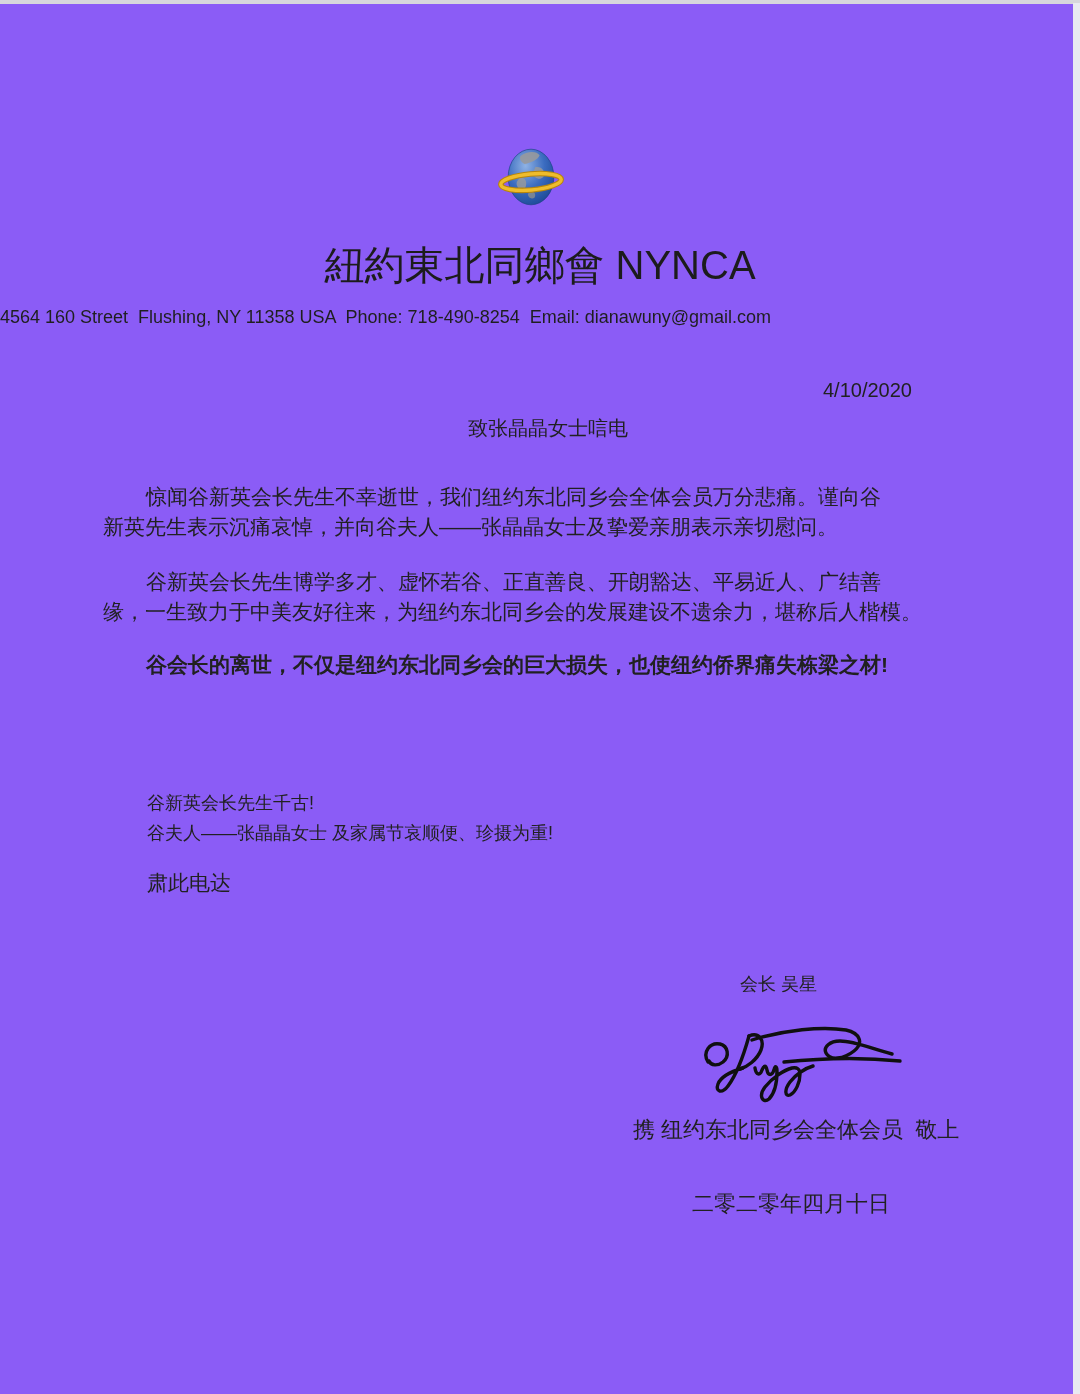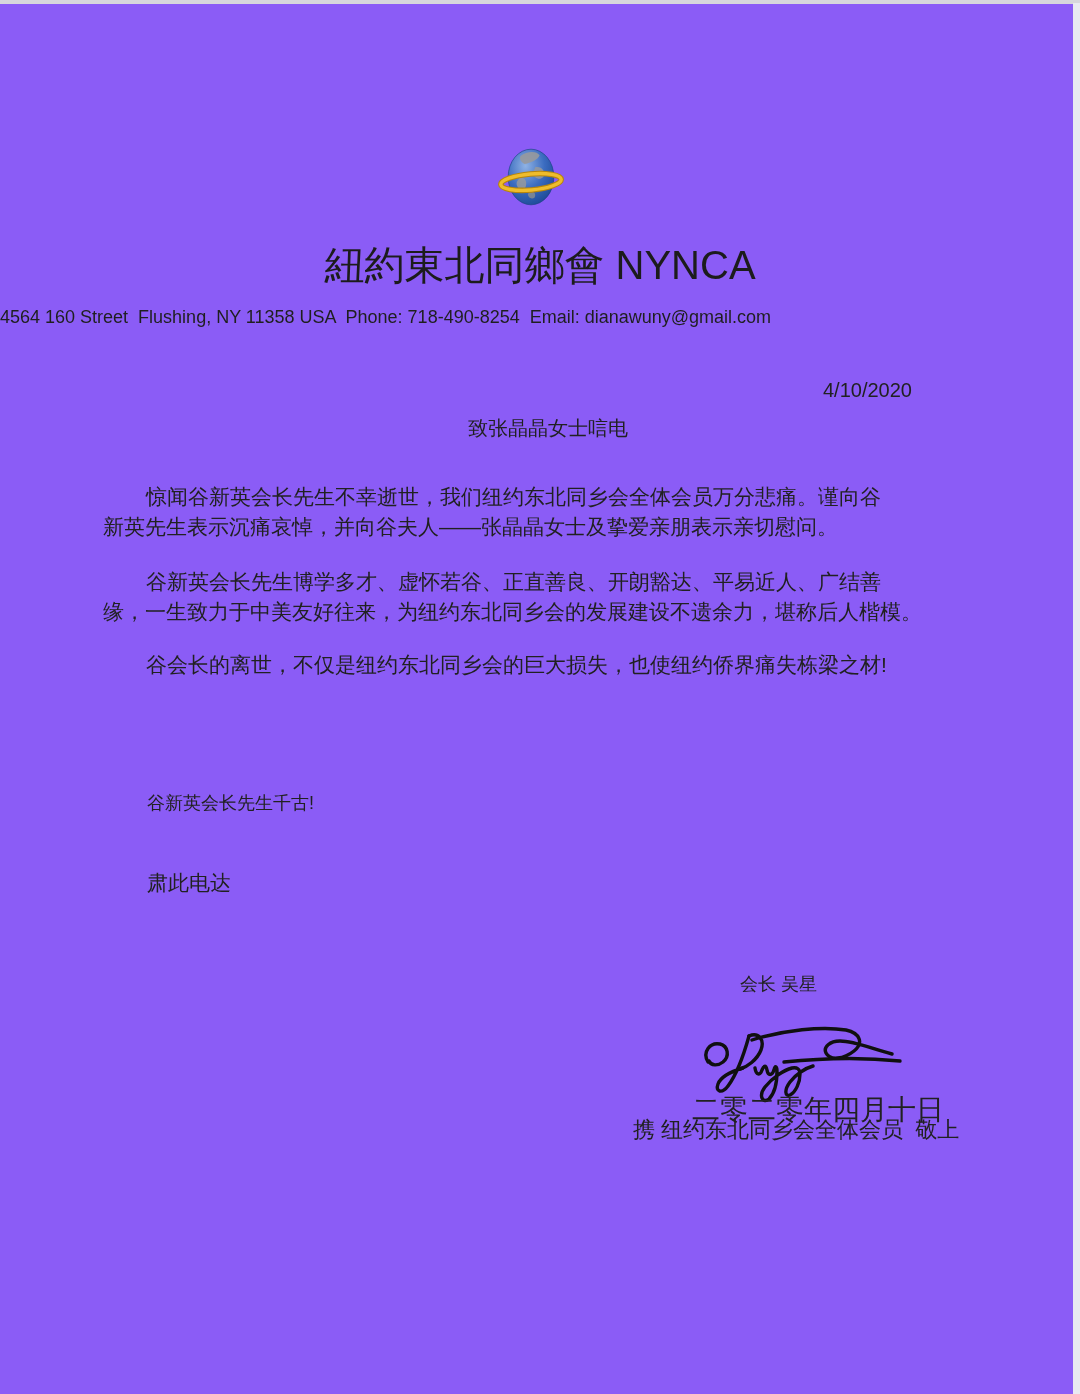--- a/index.html
+++ b/index.html
@@ -72,21 +72,21 @@
     position: absolute;
     left: 103px;
     width: 870px;
     font-size: 21px;
     line-height: 30px;
   }
   .para .line { white-space: pre; }
   .para .line.indent { padding-left: 43px; }
   .p1 { top: 482px; }
   .p2 { top: 567px; }
-  .p3 { top: 650px; }
+  .p3 { top: 650px; font-weight: bold; }
   .tributes {
     position: absolute;
     left: 147px; top: 788px;
     font-size: 18px;
     line-height: 30px;
   }
   .tributes .line { white-space: pre; }
   .sign-off {
     position: absolute;
     left: 147px; top: 868px;
@@ -108,22 +108,22 @@
   }
   .attribution {
     position: absolute;
     left: 633px; top: 1115px;
     font-size: 22px;
     line-height: 30px;
     white-space: pre;
   }
   .cn-date {
     position: absolute;
-    left: 692px; top: 1095px;
-    font-size: 28px;
+    left: 692px; top: 1189px;
+    font-size: 22px;
     line-height: 30px;
     white-space: pre;
   }
 </style>
 </head>
 <body>
 
 <div class="page">
 
   <div class="top-edge"></div>
@@ -167,20 +167,21 @@
     <div class="line indent">谷新英会长先生博学多才、虚怀若谷、正直善良、开朗豁达、平易近人、广结善</div>
     <div class="line">缘，一生致力于中美友好往来，为纽约东北同乡会的发展建设不遗余力，堪称后人楷模。</div>
   </div>
 
   <div class="para p3">
     <div class="line indent">谷会长的离世，不仅是纽约东北同乡会的巨大损失，也使纽约侨界痛失栋梁之材!</div>
   </div>
 
   <div class="tributes">
     <div class="line">谷新英会长先生千古!</div>
+    <div class="line">谷夫人——张晶晶女士 及家属节哀顺便、珍摄为重!</div>
   </div>
 
   <div class="sign-off">肃此电达</div>
 
   <div class="signer">会长 吴星</div>
 
   <div class="signature-wrap">
     <svg viewBox="0 0 212 92" width="212" height="92" aria-hidden="true">
       <g fill="none" stroke="#101010" stroke-width="3.4" stroke-linecap="round" stroke-linejoin="round">
         <path d="M16,38 C10,28 18,18 28,20 C36,22 38,32 31,38 C26,42 19,42 17,37"></path>

